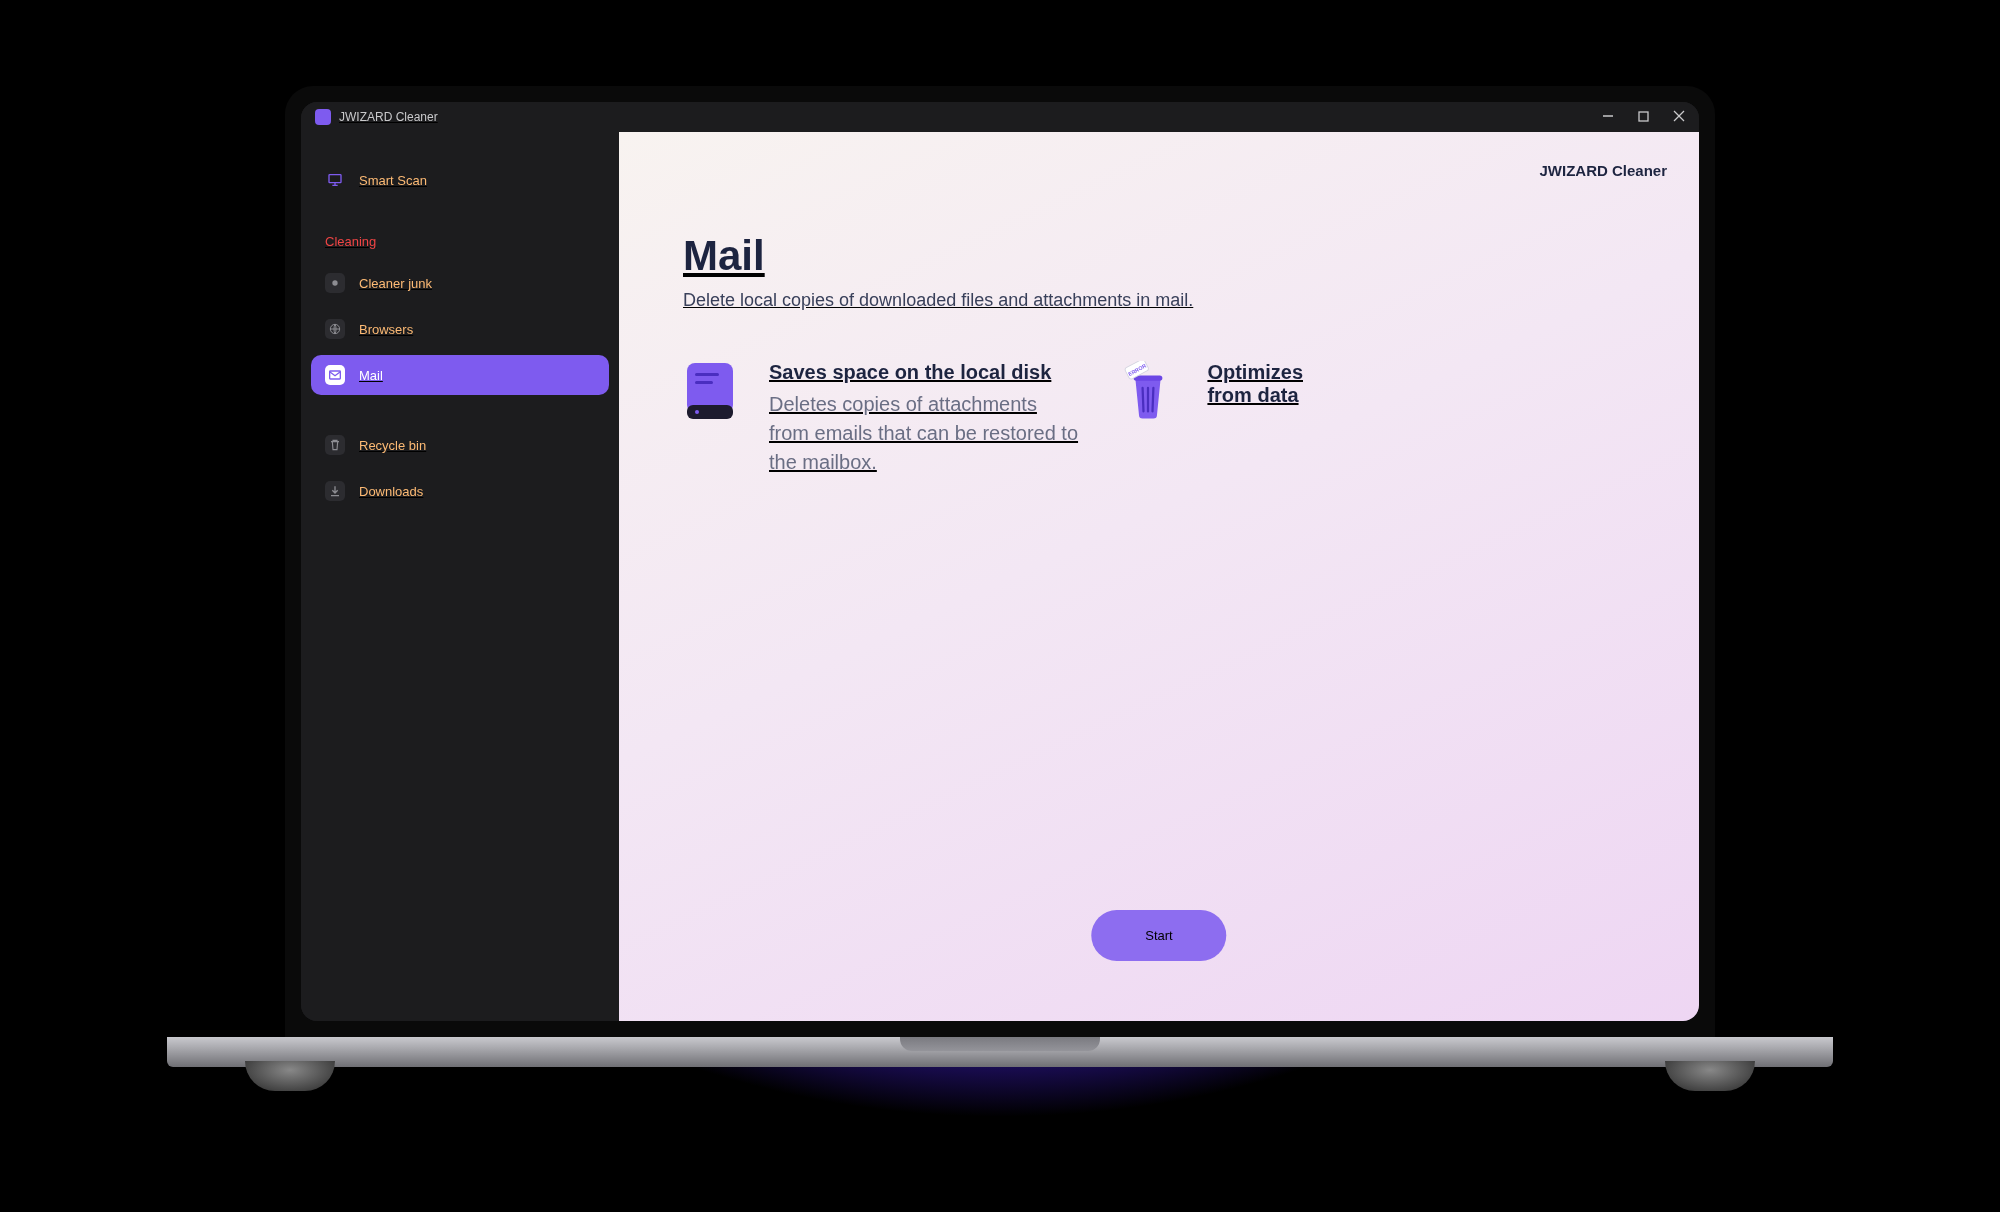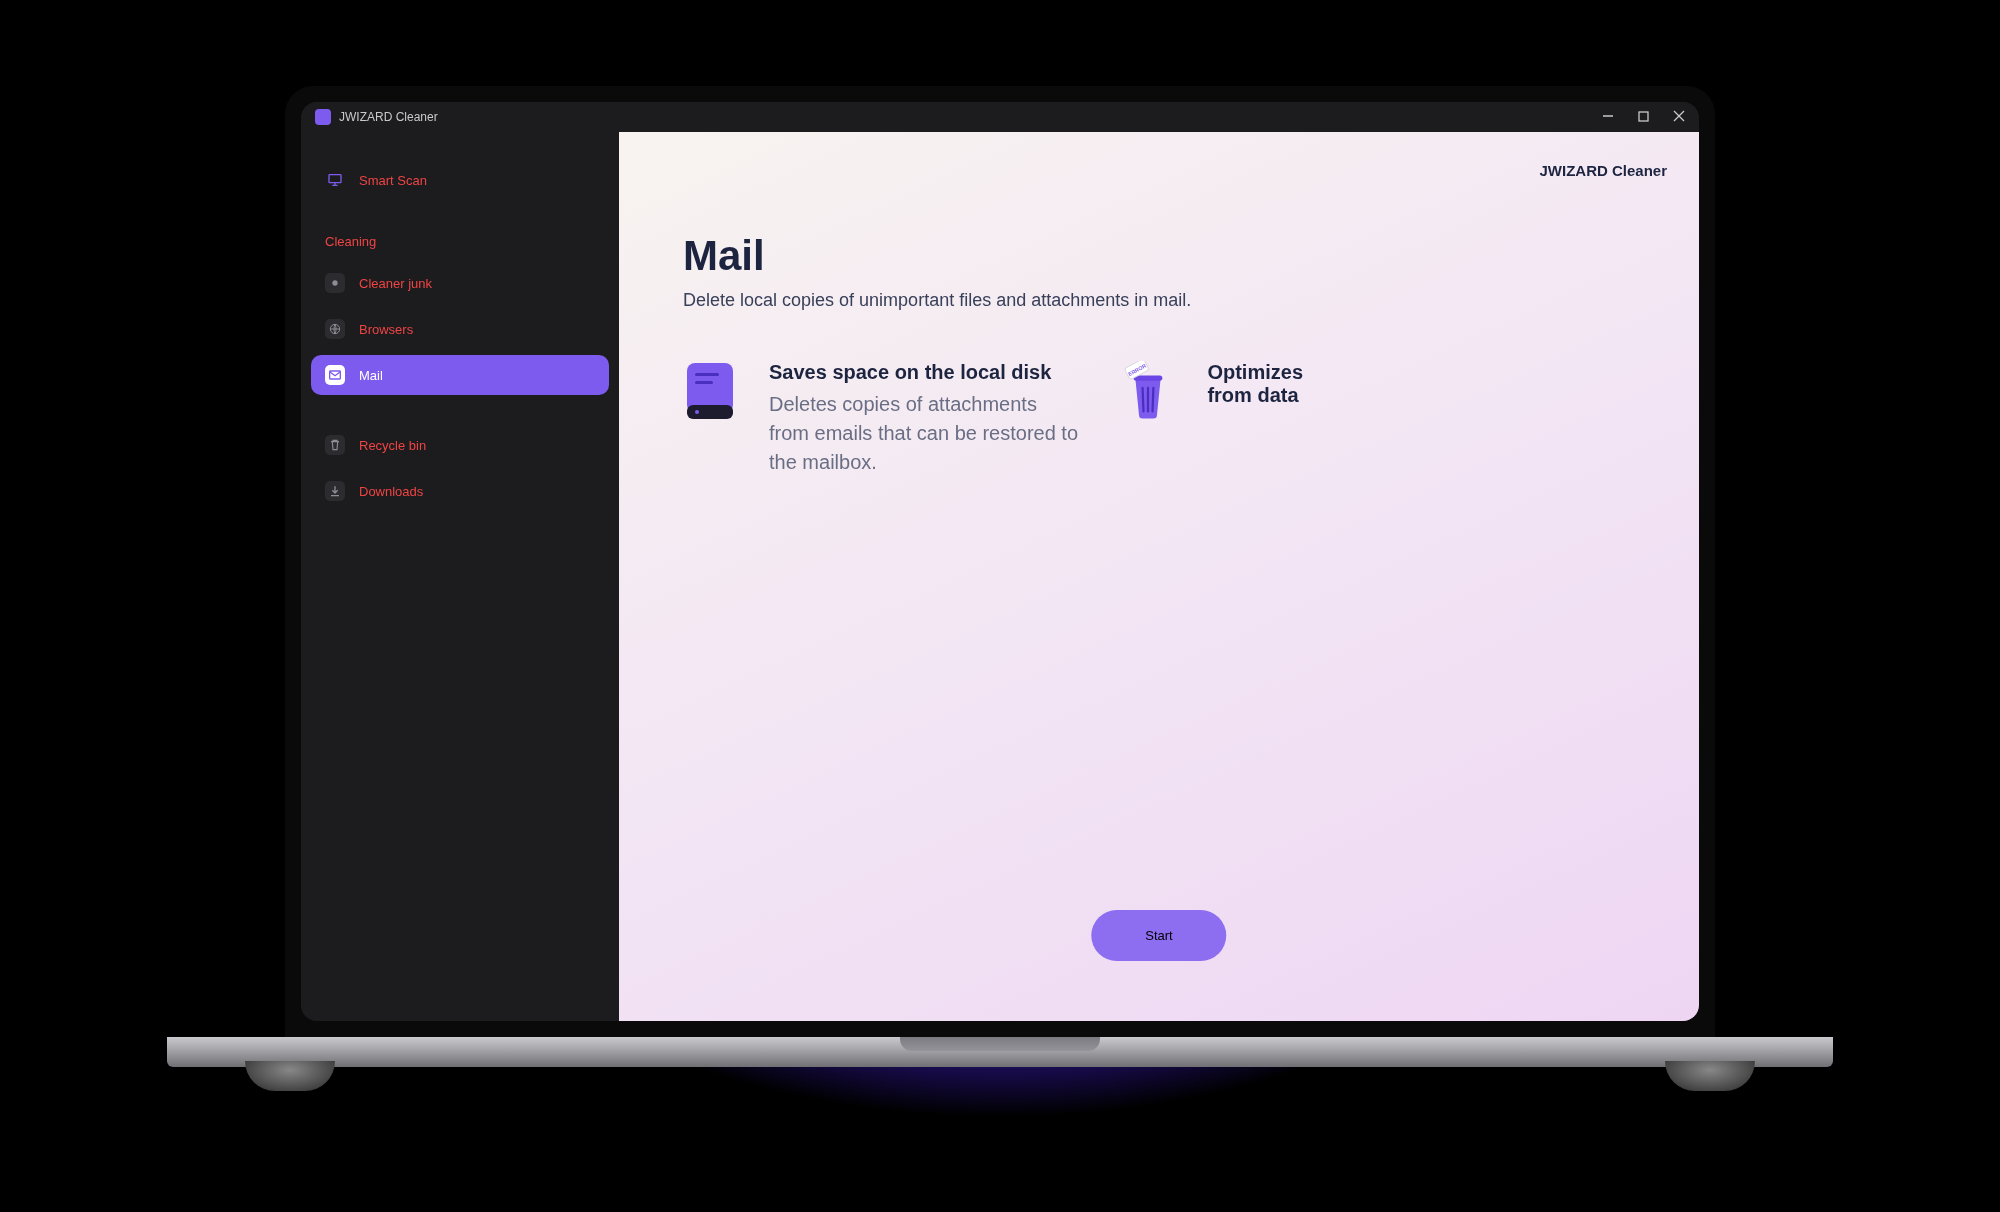--- a/index.html
+++ b/index.html
@@ -27,20 +27,21 @@
   top: 86px;
   transform: translateX(-50%);
   width: 1430px;
 }
 
 .screen-bezel {
   background: #0a0a0a;
   border-radius: 28px 28px 0 0;
   padding: 16px;
   height: 951px;
+  text-decoration: underline;
 }
 
 .screen {
   background: #1c1c1e;
   border-radius: 16px;
   width: 100%;
   height: 100%;
   display: flex;
   flex-direction: column;
   overflow: hidden;
@@ -129,21 +130,21 @@
   display: flex;
   flex-direction: column;
   gap: 6px;
 }
 .side-item {
   display: flex;
   align-items: center;
   gap: 14px;
   padding: 10px 14px;
   border-radius: 10px;
-  color: #ef4444;
+  color: #fdba74;
   font-size: 13px;
   cursor: pointer;
 }
 .side-item.active {
   background: #7e5bef;
   color: #fff;
 }
 .side-section {
   color: #ef4444;
   font-size: 13px;
@@ -335,21 +336,21 @@
             </span>
             <span>Downloads</span>
           </div>
 
         </div>
 
         <div class="content">
           <div class="brand">JWIZARD Cleaner</div>
 
           <h1 class="page-title">Mail</h1>
-          <p class="page-sub">Delete local copies of unimportant files and attachments in mail.</p>
+          <p class="page-sub">Delete local copies of downloaded files and attachments in mail.</p>
 
           <div class="features">
 
             <div class="feature">
               <div class="feat-icon">
                 <svg viewBox="0 0 54 62">
                   <rect x="4" y="2" width="46" height="50" rx="8" fill="#7e5bef"></rect>
                   <rect x="12" y="12" width="24" height="3" rx="1.5" fill="#4a2ec0"></rect>
                   <rect x="12" y="20" width="18" height="3" rx="1.5" fill="#4a2ec0"></rect>
                   <rect x="4" y="44" width="46" height="14" rx="6" fill="#1d1b2e"></rect>

